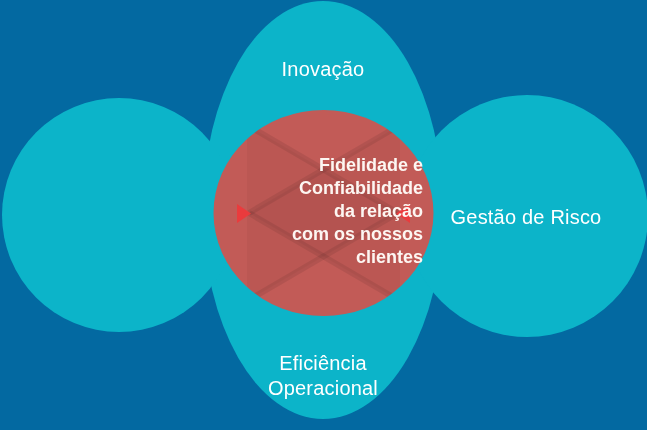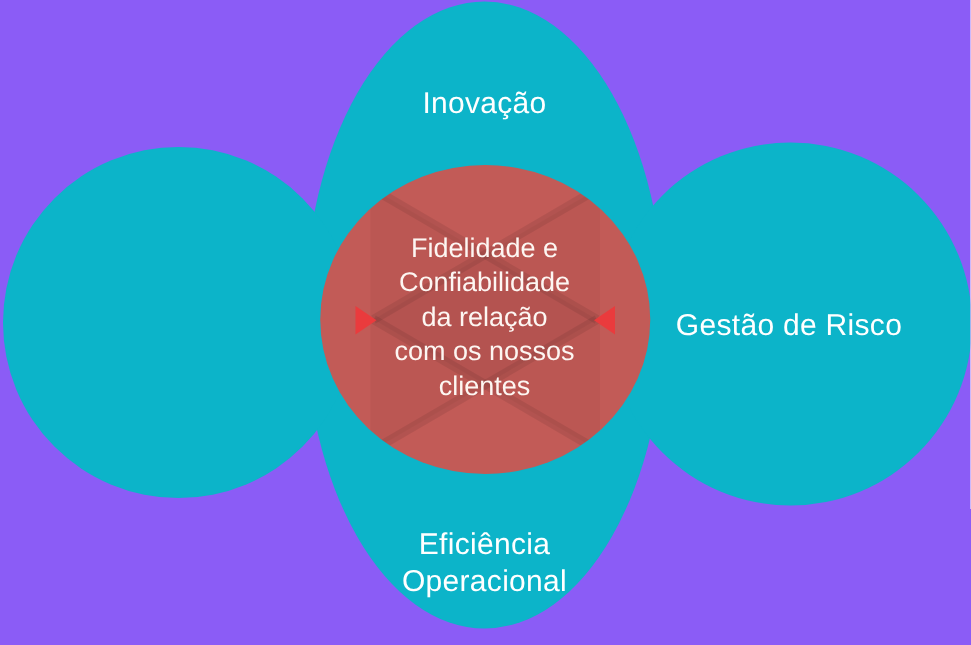--- a/index.html
+++ b/index.html
@@ -6,21 +6,21 @@
     margin: 0;
     padding: 0;
     background: #ffffff;
     font-family: "Liberation Sans", "DejaVu Sans", sans-serif;
   }
   .stage {
     position: relative;
     width: 647px;
     height: 430px;
     overflow: hidden;
-    background: #8b5cf6;
+    background: #0369a1;
   }
   .stage svg {
     position: absolute;
     left: 0;
     top: 0;
   }
   .label {
     position: absolute;
     width: 200px;
     text-align: center;
@@ -34,24 +34,24 @@
   }
   .label-top    { left: 223px; top: 57px; }
   .label-left   { left: 21px;  top: 202px; }
   .label-right  { left: 426px; top: 205px; }
   .label-bottom { left: 223px; top: 340px; margin-top: 11px; }
   .center-text {
     position: absolute;
     left: 223px;
     top: 154px;
     width: 200px;
-    text-align: center;
+    text-align: right;
     color: #fdf6f2;
     font-size: 18px;
-    font-weight: 400;
+    font-weight: 700;
     line-height: 23px;
     white-space: pre-line;
     user-select: none;
   }
 </style>
 </head>
 <body>
 
 <div class="stage">
   <svg width="647" height="430" viewBox="0 0 647 430">

